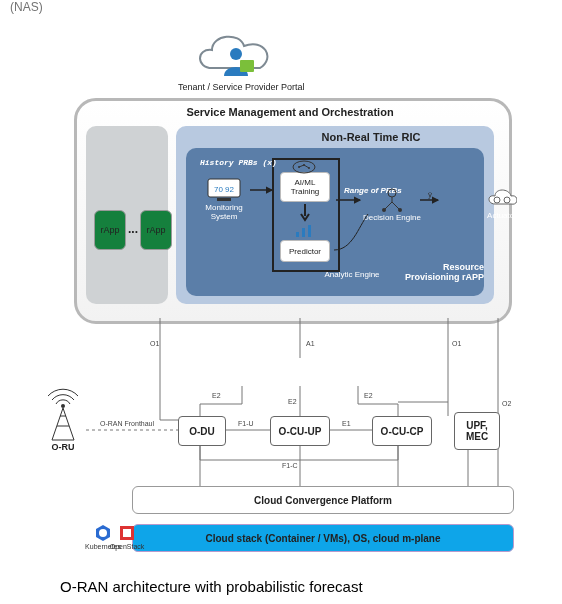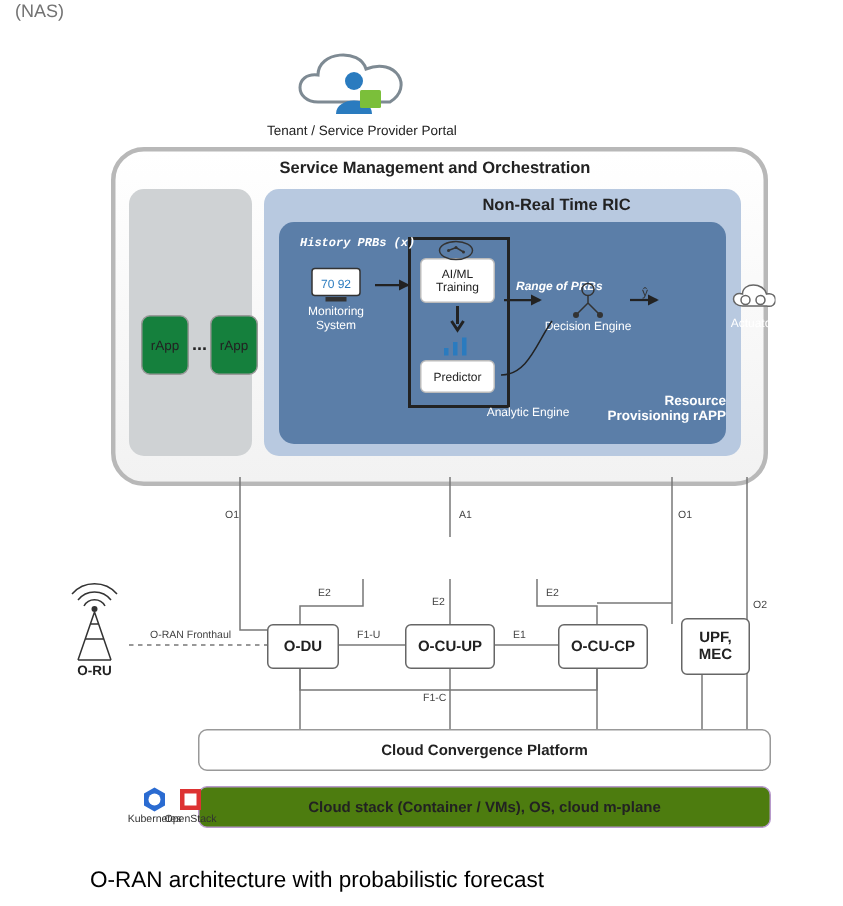--- a/index.html
+++ b/index.html
@@ -22,21 +22,21 @@
   .nrt{background:#b8c9e0;border-radius:10px;}
   .nrt-dark{background:#5b7ea8;border-radius:10px;}
   .nrt-title{font-weight:bold;font-size:11px;padding-left:36px;}
   
   .ae{border:2px solid #222;background:transparent;}
   .white-box{background:#fff;border:1px solid #bbb;border-radius:4px;font-size:8px;}
   .sub-label{font-size:8px;color:#333;}
   
   .block{background:#fff;border:1px solid #666;border-radius:4px;font-size:10px;font-weight:bold;}
   .wide-block{background:#fff;border:1px solid #999;border-radius:6px;font-size:10px;font-weight:bold;}
-  .purple{background:#4d7c0f;border:1px solid #b89acc;border-radius:6px;font-size:10px;font-weight:bold;}
+  .purple{background:#0ea5e9;border:1px solid #b89acc;border-radius:6px;font-size:10px;font-weight:bold;}
   
   .ilabel{font-size:7px;color:#444;}
   
   .caption{font-size:15px;color:#000;}
   
   svg.wires{position:absolute;left:0;top:0;pointer-events:none;}
   .icon-stack{display:flex;flex-direction:column;align-items:center;gap:1px;}
 </style>
 </head>
 <body>

